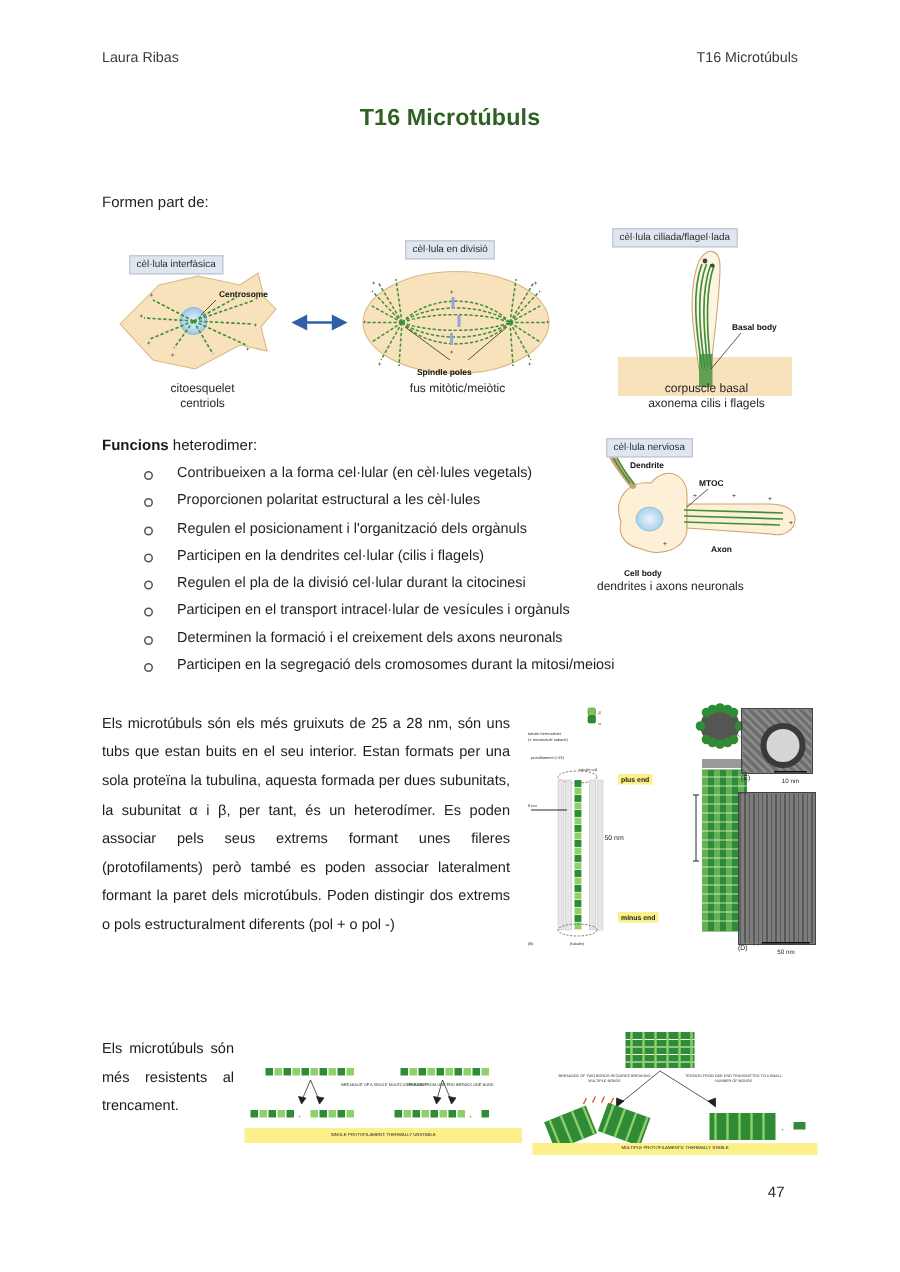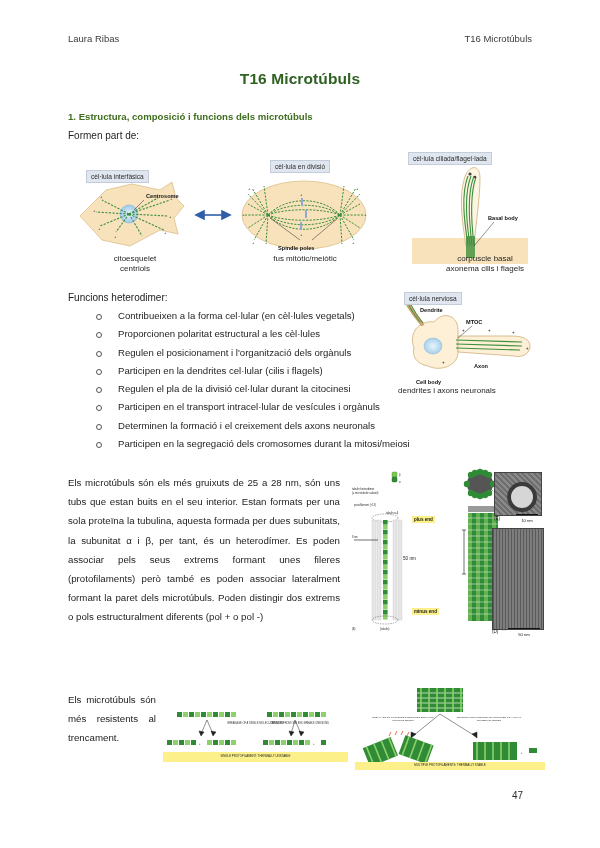--- a/index.html
+++ b/index.html
@@ -17,21 +17,21 @@
   
   .chip{position:absolute;background:#dfe6ef;border:1px solid #c3ccd8;color:#2b2b2b;font-size:6.6px;padding:2px 4px;white-space:nowrap;}
   .figcap{position:absolute;text-align:center;font-size:8px;color:#262626;line-height:1.3;}
 
   
   .fig1{position:absolute;left:72px;top:160px;width:300px;height:112px;}
   .fig2{position:absolute;left:404px;top:150px;width:132px;height:122px;}
 
   
   .func-title{position:absolute;left:68px;top:292px;font-size:10px;}
-  .func-title b{font-weight:normal;}
+  .func-title b{font-weight:bold;}
   ul.circ{position:absolute;left:88px;top:307px;margin:0;padding:0;list-style:none;}
   ul.circ li{position:relative;font-size:9.6px;line-height:18.3px;padding-left:30px;color:#1f1f1f;white-space:nowrap;}
   ul.circ li:before{content:"";position:absolute;left:8px;top:7px;width:4px;height:4px;border:1px solid #555;border-radius:50%;}
 
   
   .fig3{position:absolute;left:400px;top:290px;width:140px;height:105px;}
 
   
   .para{position:absolute;left:68px;top:473px;width:272px;font-size:9.7px;line-height:19.2px;text-align:justify;color:#1c1c1c;}
   ul.sq{position:absolute;left:88px;top:640px;margin:0;padding:0;list-style:none;}
@@ -56,21 +56,20 @@
 
 <div class="page">
 
   <div class="runhead">
     <span>Laura Ribas</span>
     <span>T16 Microtúbuls</span>
   </div>
 
   <div class="doc-title">T16 Microtúbuls</div>
 
-  <div class="sec-heading">1. Estructura, composició i funcions dels microtúbuls</div>
   <div class="lead">Formen part de:</div>
 
   <div class="fig1">
     <svg width="300" height="112" viewBox="0 0 300 112">
 
       <path d="M8 56 L34 30 L60 24 L88 30 L100 22 L104 38 L112 46 L102 58 L106 74 L88 70 L58 86 L30 80 Z" fill="#f7e2bb" stroke="#d9b77e" stroke-width="0.7"></path>
 
       <radialGradient id="cg">
           <stop offset="0%" stop-color="#e8f3fb"></stop>
           <stop offset="100%" stop-color="#9cc8e8"></stop>
@@ -171,21 +170,21 @@
           <path d="M70 95 C67 70 66 44 72 27"></path>
       </g>
       <rect x="62" y="86" width="9" height="22" fill="#3d8f3c" opacity="0.8"></rect>
       <circle cx="66" cy="24" r="1.6" fill="#444"></circle>
         <circle cx="71" cy="27" r="1.3" fill="#444"></circle>
       <line x1="90" y1="72" x2="70" y2="96" stroke="#222" stroke-width="0.5"></line>
       <text x="84" y="70" class="lbl">Basal body</text>
     </svg>
   </div>
   <div class="chip" style="left:408px;top:152px;">cèl·lula ciliada/flagel·lada</div>
-  <div class="figcap" style="left:414px;top:254px;width:142px;text-align:center;">
+  <div class="figcap" style="left:400px;top:254px;width:142px;text-align:center;">
     <span>corpuscle basal</span><br>
     <span>axonema cilis i flagels</span>
   </div>
 
   <div class="func-title">
     <b>Funcions</b><span> heterodimer:</span>
   </div>
   <ul class="circ">
     <li>Contribueixen a la forma cel·lular (en cèl·lules vegetals)</li>
     <li>Proporcionen polaritat estructural a les cèl·lules</li>

